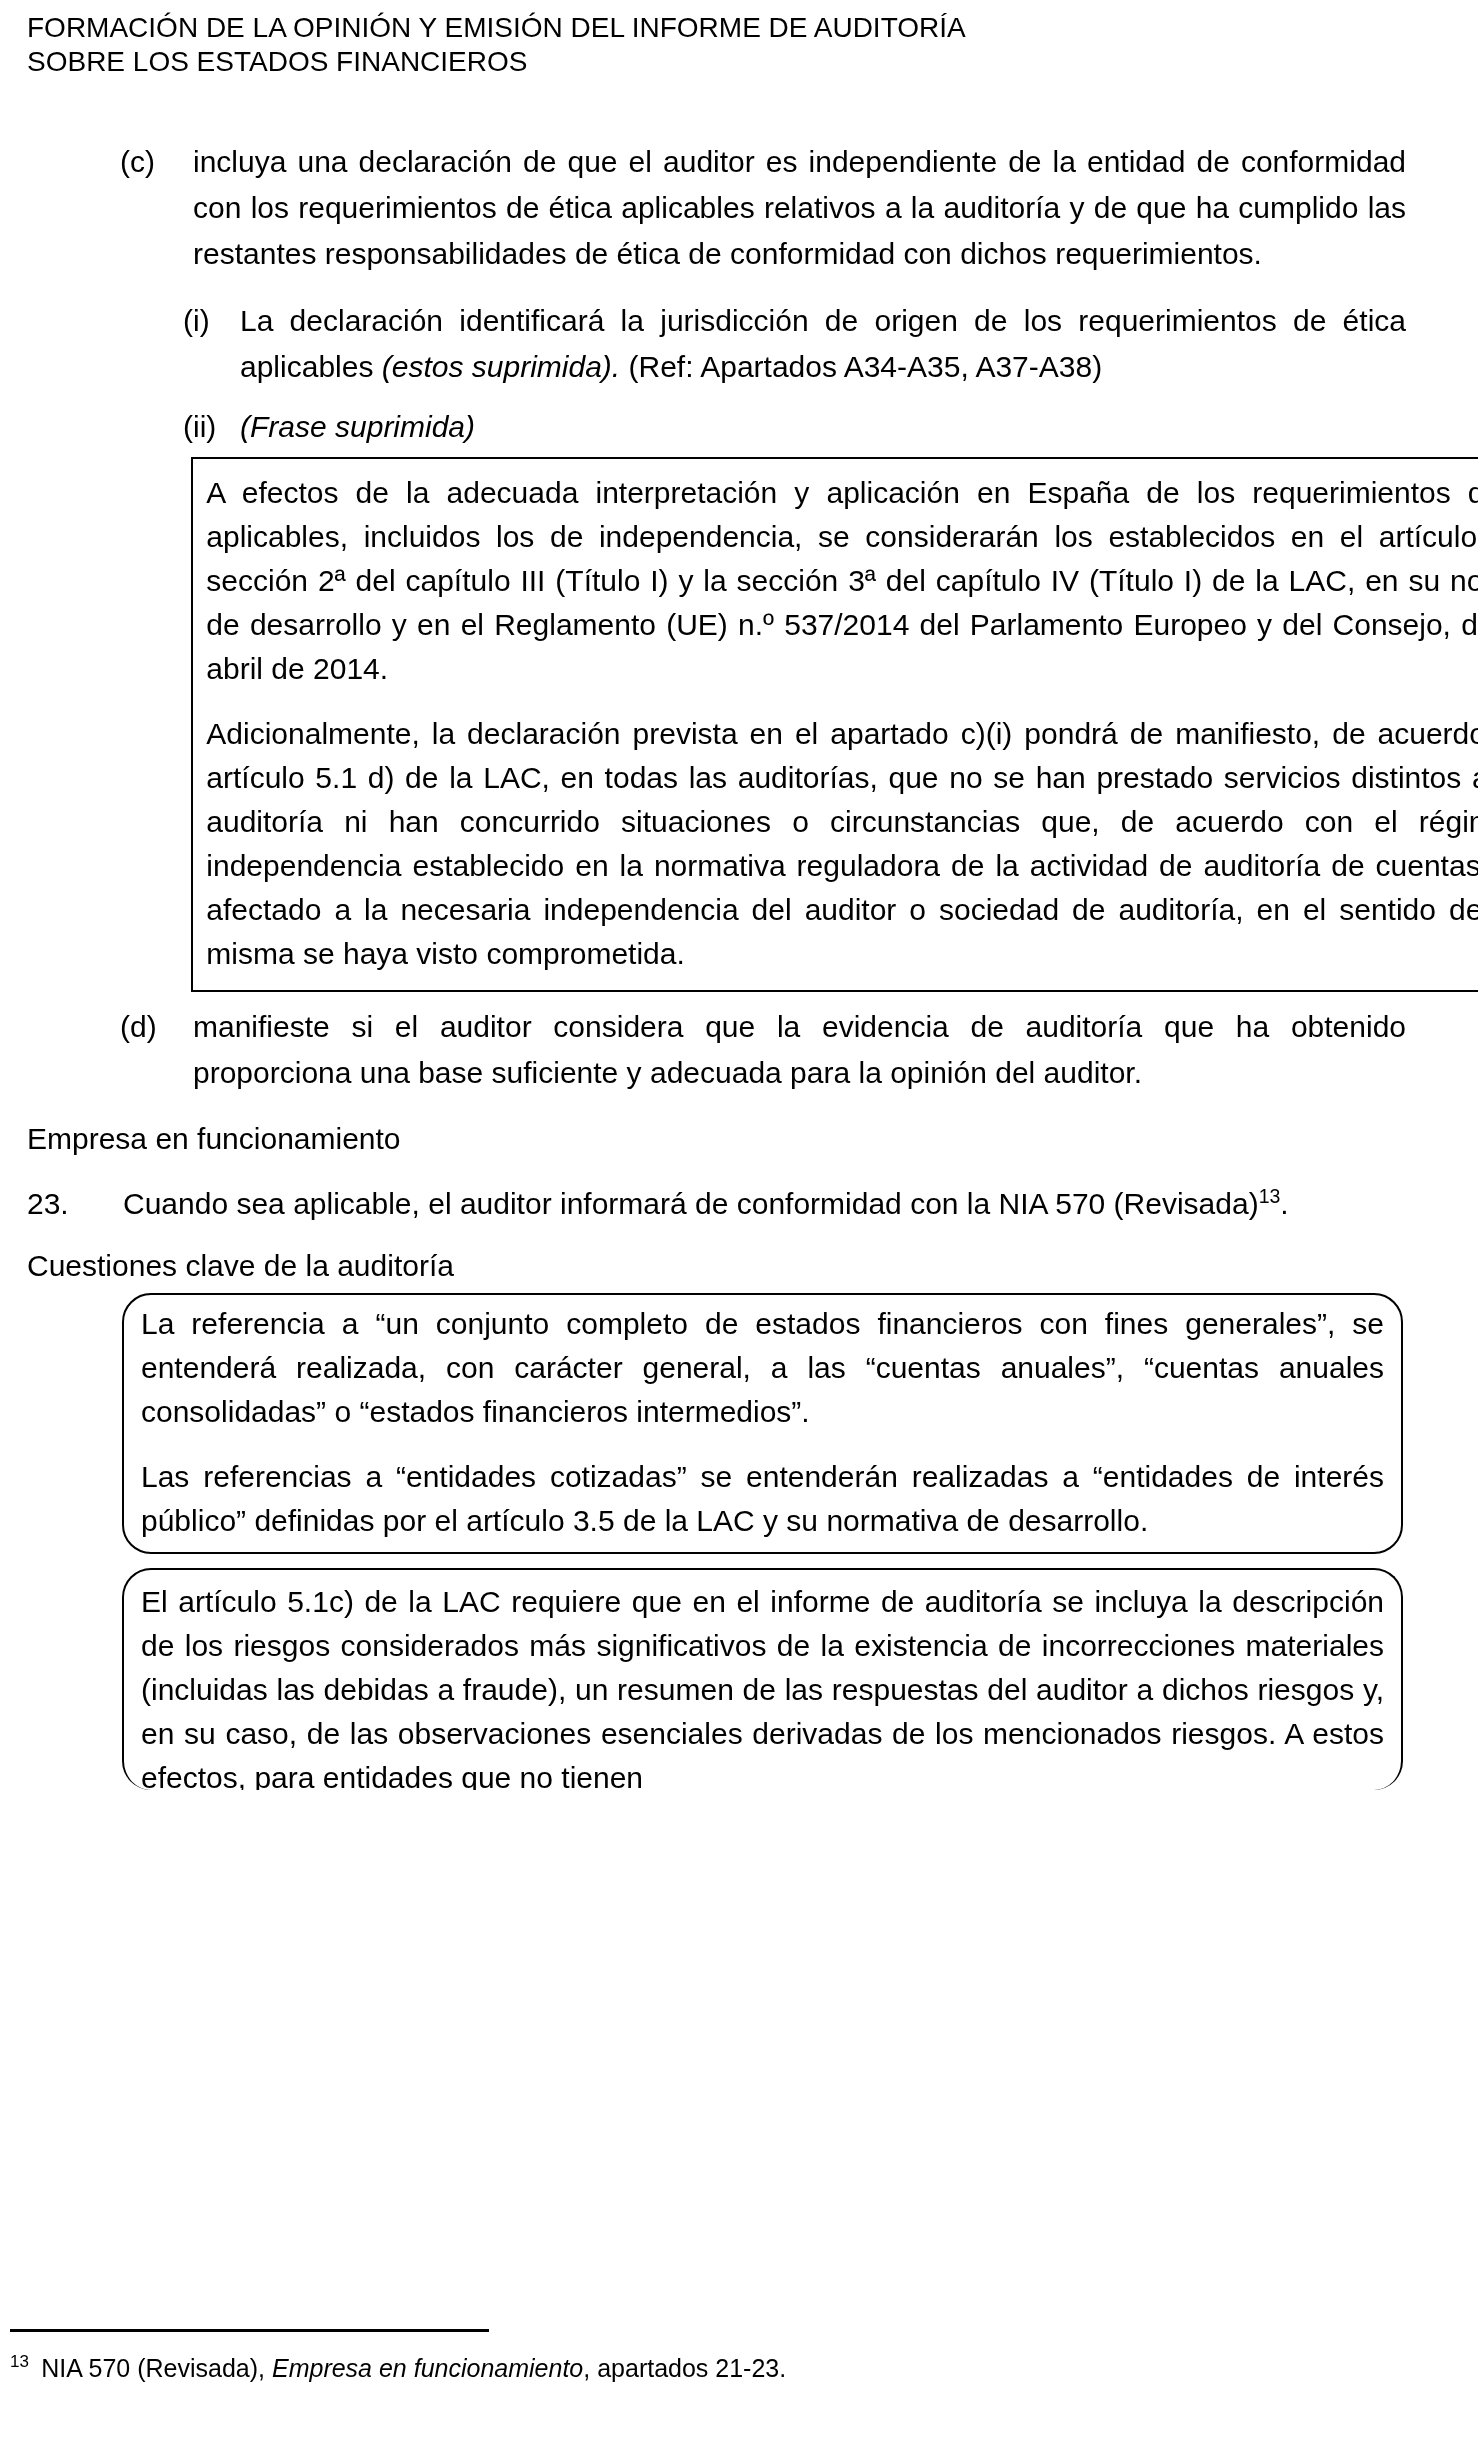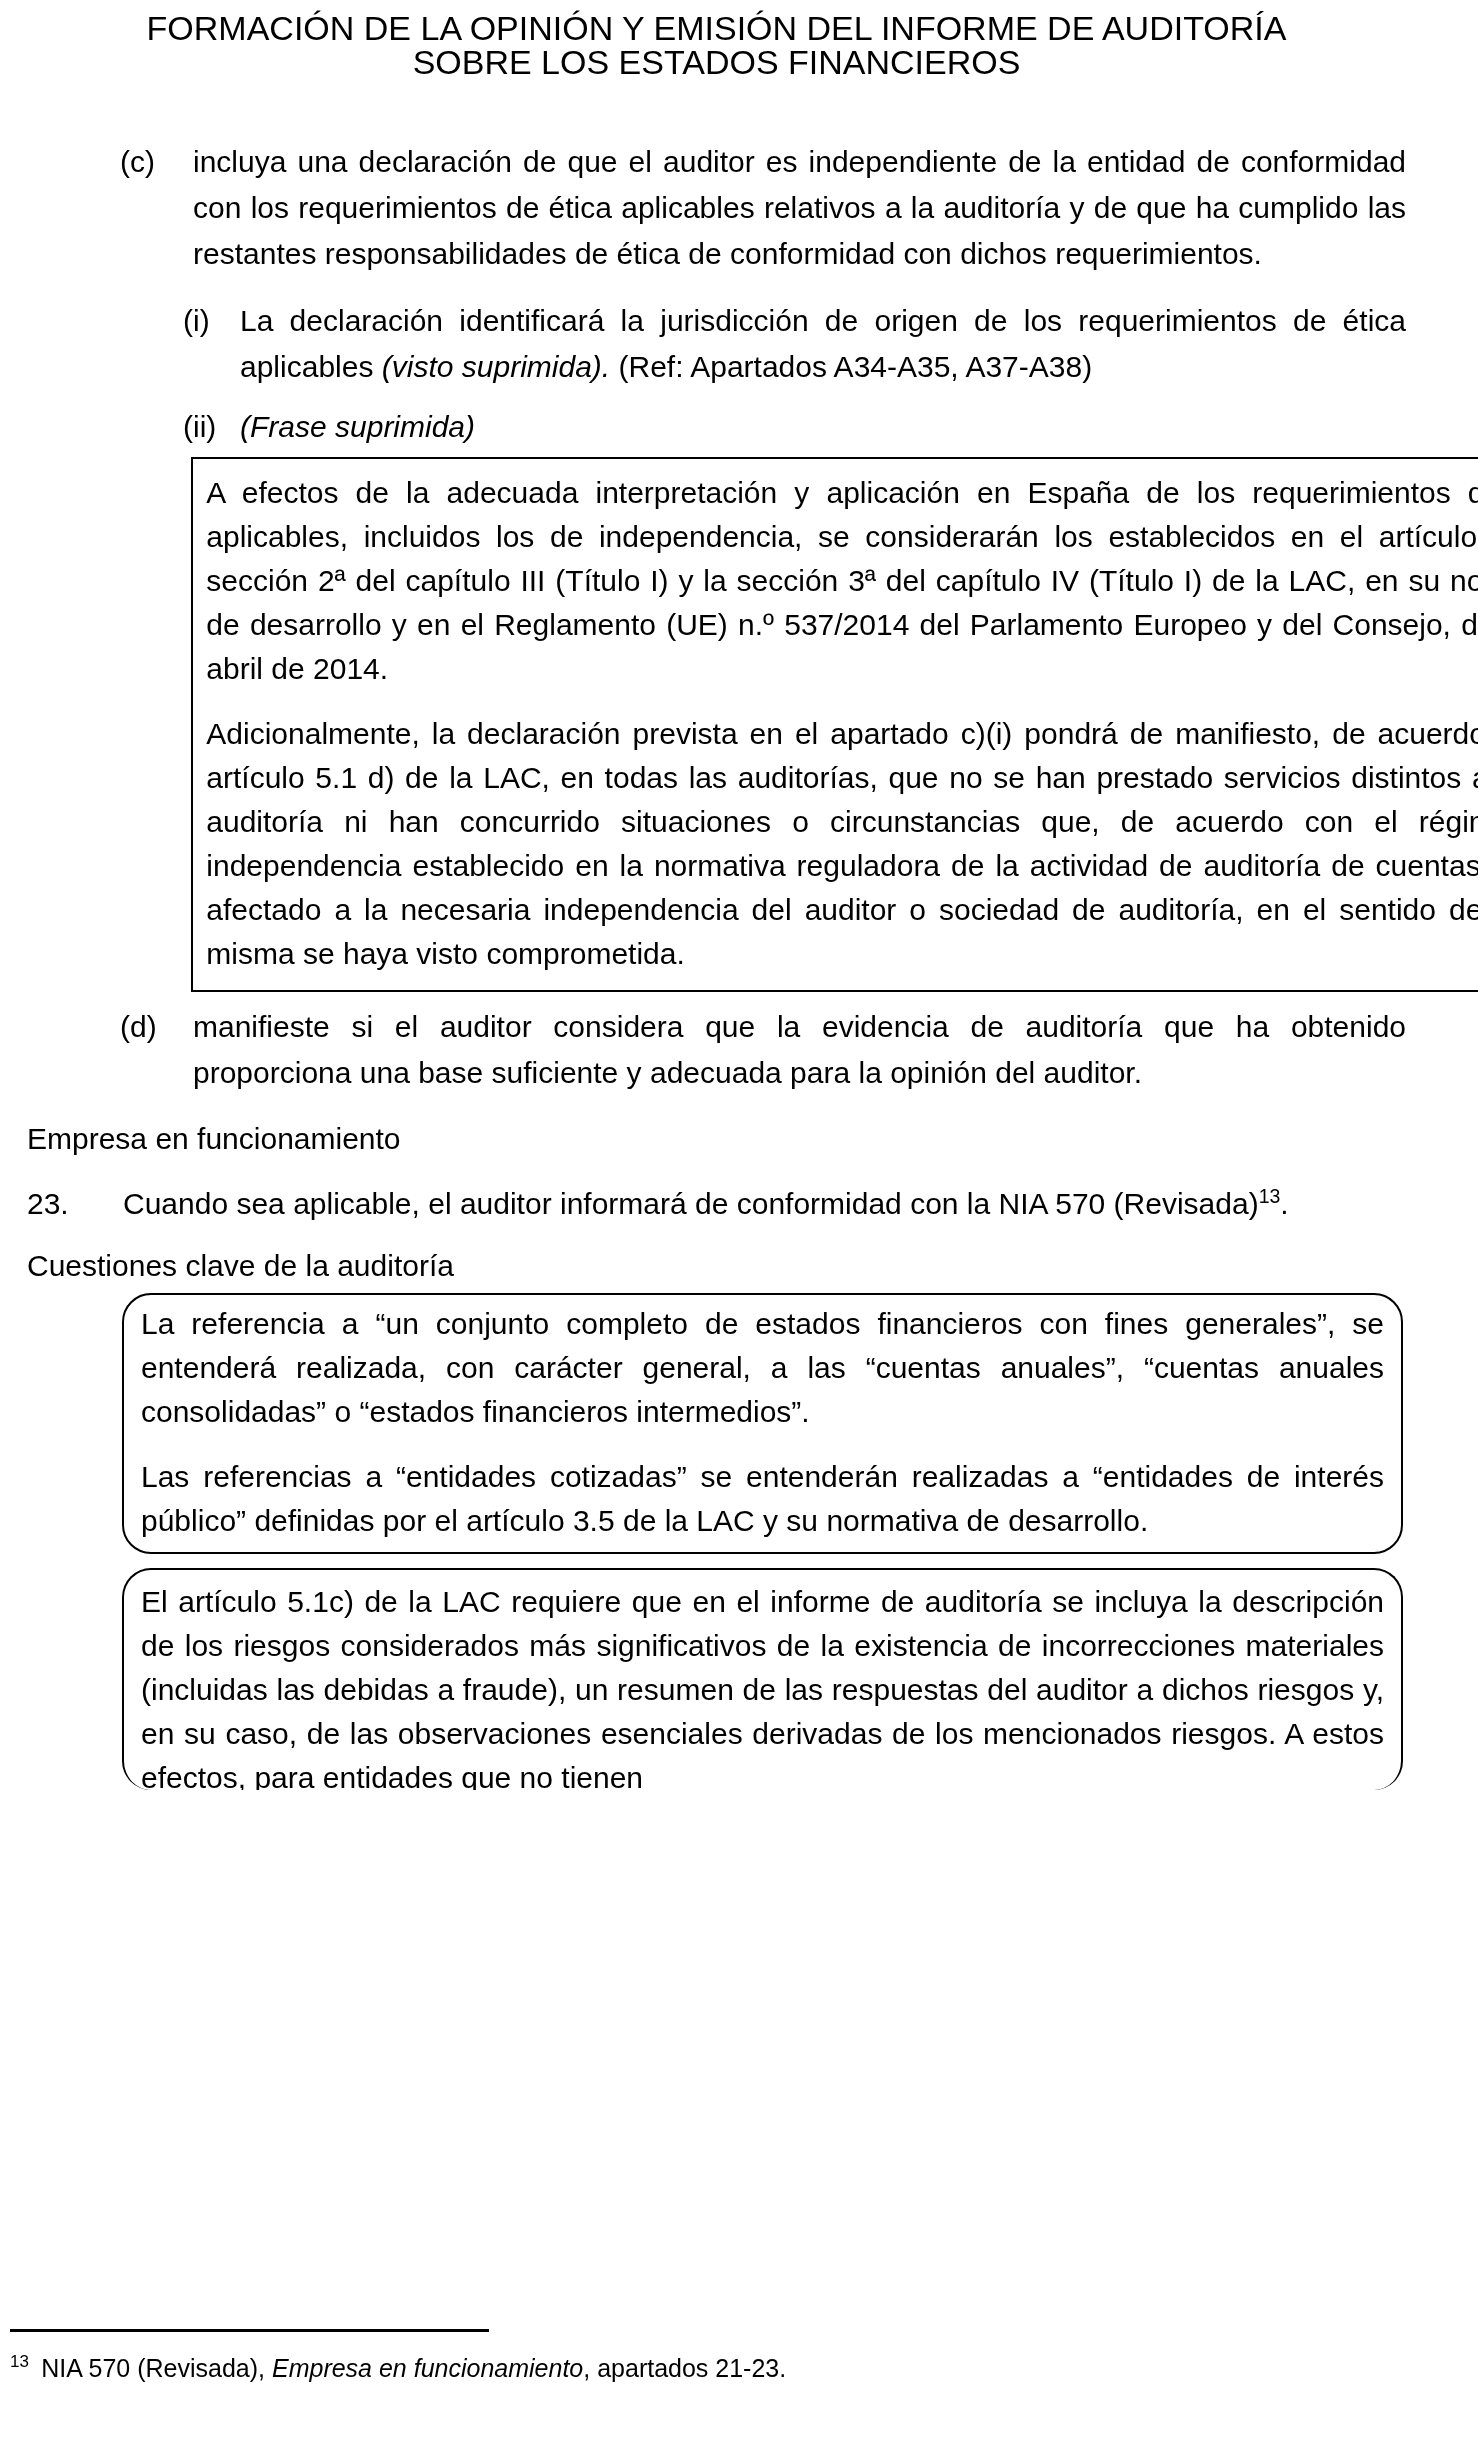--- a/index.html
+++ b/index.html
@@ -15,22 +15,21 @@
     color: #000000;
     font-family: "Liberation Sans", "DejaVu Sans", sans-serif;
     font-size: 30px;
     line-height: 46px;
     overflow: hidden;
   }
   .doc-header {
     padding-top: 10.6px;
     margin-left: 27px;
     width: 1379px;
-    text-align: center;
-    font-size: 34px;
+    font-size: 28px;
     line-height: 34px;
   }
   .li {
     position: relative;
     box-sizing: border-box;
   }
   .li-label {
     position: absolute;
     left: 0;
     top: 0;
@@ -116,21 +115,21 @@
     <div>SOBRE LOS ESTADOS FINANCIEROS</div>
   </div>
 
   <div class="li lvl-c c-item">
     <span class="li-label">(c)</span>
     <div class="just">incluya una declaración de que el auditor es independiente de la entidad de conformidad con los requerimientos de ética aplicables relativos a la auditoría y de que ha cumplido las restantes responsabilidades de ética de conformidad con dichos requerimientos.</div>
   </div>
 
   <div class="li lvl-i i-item">
     <span class="li-label">(i)</span>
-    <div class="just"><span>La declaración identificará la jurisdicción de origen de los requerimientos de ética aplicables </span><em>(visto suprimida).</em><span> (Ref: Apartados A34-A35, A37-A38)</span></div>
+    <div class="just"><span>La declaración identificará la jurisdicción de origen de los requerimientos de ética aplicables </span><em>(estos suprimida).</em><span> (Ref: Apartados A34-A35, A37-A38)</span></div>
   </div>
 
   <div class="li lvl-i ii-item">
     <span class="li-label">(ii)</span>
     <div><em>(Frase suprimida)</em></div>
   </div>
 
   <div class="box box1">
     <p class="just">A efectos de la adecuada interpretación y aplicación en España de los requerimientos de ética aplicables, incluidos los de independencia, se considerarán los establecidos en el artículo 2.3, la sección 2ª del capítulo III (Título I) y la sección 3ª del capítulo IV (Título I) de la LAC, en su normativa de desarrollo y en el Reglamento (UE) n.º 537/2014 del Parlamento Europeo y del Consejo, de 16 de abril de 2014.</p>
     <p class="just pgap">Adicionalmente, la declaración prevista en el apartado c)(i) pondrá de manifiesto, de acuerdo con el artículo 5.1 d) de la LAC, en todas las auditorías, que no se han prestado servicios distintos a los de auditoría ni han concurrido situaciones o circunstancias que, de acuerdo con el régimen de independencia establecido en la normativa reguladora de la actividad de auditoría de cuentas, hayan afectado a la necesaria independencia del auditor o sociedad de auditoría, en el sentido de que la misma se haya visto comprometida.</p>

